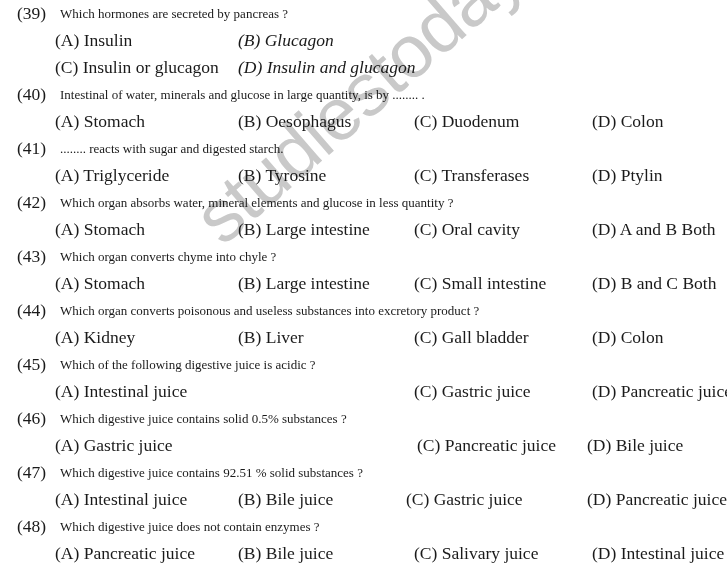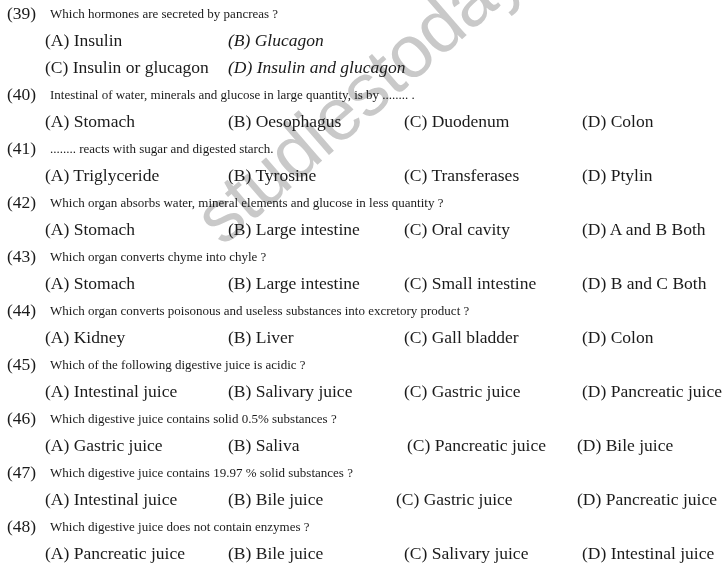--- a/index.html
+++ b/index.html
@@ -42,20 +42,21 @@
     z-index: 5;
     pointer-events: none;
     user-select: none;
   }
 
   
   #qlist {
     position: relative;
     z-index: 10;
     padding: 0;
+    margin-left: 10px;
   }
 
   .qblock {
     position: relative;
   }
 
   .qline {
     position: relative;
     height: 27px;
     line-height: 27px;
@@ -191,41 +192,39 @@
           <span class="opt colD"><span>(D)</span><span class="sp"> </span><span>Colon</span></span>
         </div>
       </div>
       <div class="qblock">
         <div class="qline">
           <span class="qnum">(45)</span>
           <span class="qtext">Which of the following digestive juice is acidic ?</span>
         </div>
         <div class="optline">
           <span class="opt colA"><span>(A)</span><span class="sp"> </span><span>Intestinal juice</span></span>
-          <span class="opt colB"><span>(B)</span><span class="sp"> </span><span>Salivary juice</span></span>
           <span class="opt colC"><span>(C)</span><span class="sp"> </span><span>Gastric juice</span></span>
           <span class="opt colD"><span>(D)</span><span class="sp"> </span><span>Pancreatic juice</span></span>
         </div>
       </div>
       <div class="qblock">
         <div class="qline">
           <span class="qnum">(46)</span>
           <span class="qtext">Which digestive juice contains solid 0.5% substances ?</span>
         </div>
         <div class="optline c407 d577">
           <span class="opt colA"><span>(A)</span><span class="sp"> </span><span>Gastric juice</span></span>
-          <span class="opt colB"><span>(B)</span><span class="sp"> </span><span>Saliva</span></span>
           <span class="opt colC"><span>(C)</span><span class="sp"> </span><span> Pancreatic  juice</span></span>
           <span class="opt colD"><span>(D)</span><span class="sp"> </span><span>Bile juice</span></span>
         </div>
       </div>
       <div class="qblock">
         <div class="qline">
           <span class="qnum">(47)</span>
-          <span class="qtext">Which digestive juice contains 19.97 % solid substances ?</span>
+          <span class="qtext">Which digestive juice contains 92.51 % solid substances ?</span>
         </div>
         <div class="optline c396 d577b">
           <span class="opt colA"><span>(A)</span><span class="sp"> </span><span>Intestinal juice</span></span>
           <span class="opt colB"><span>(B)</span><span class="sp"> </span><span>Bile juice</span></span>
           <span class="opt colC"><span>(C)</span><span class="sp"> </span><span>Gastric juice</span></span>
           <span class="opt colD"><span>(D)</span><span class="sp"> </span><span> Pancreatic juice</span></span>
         </div>
       </div>
       <div class="qblock">
         <div class="qline">

